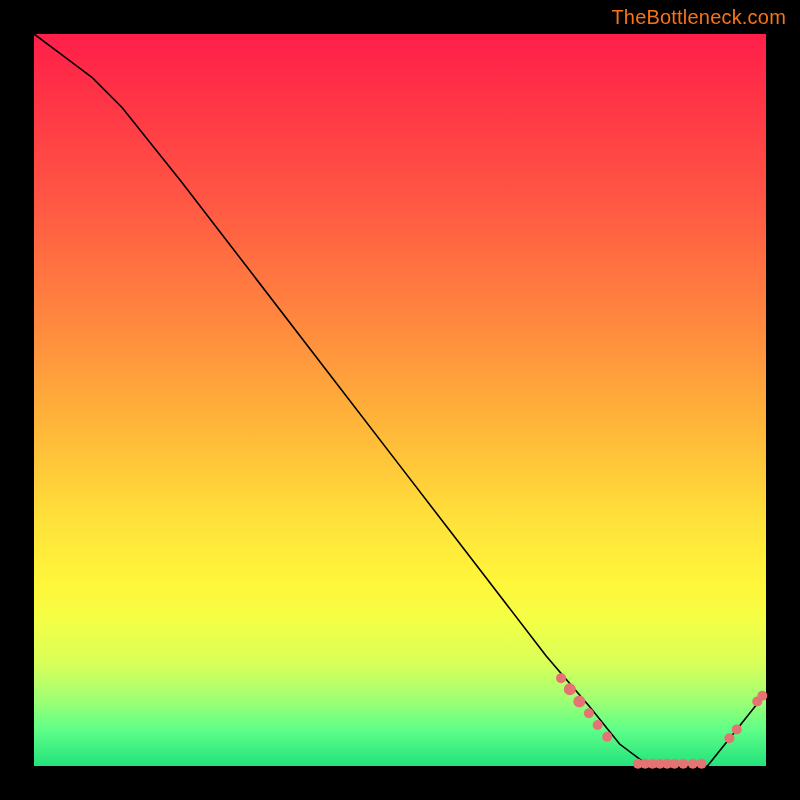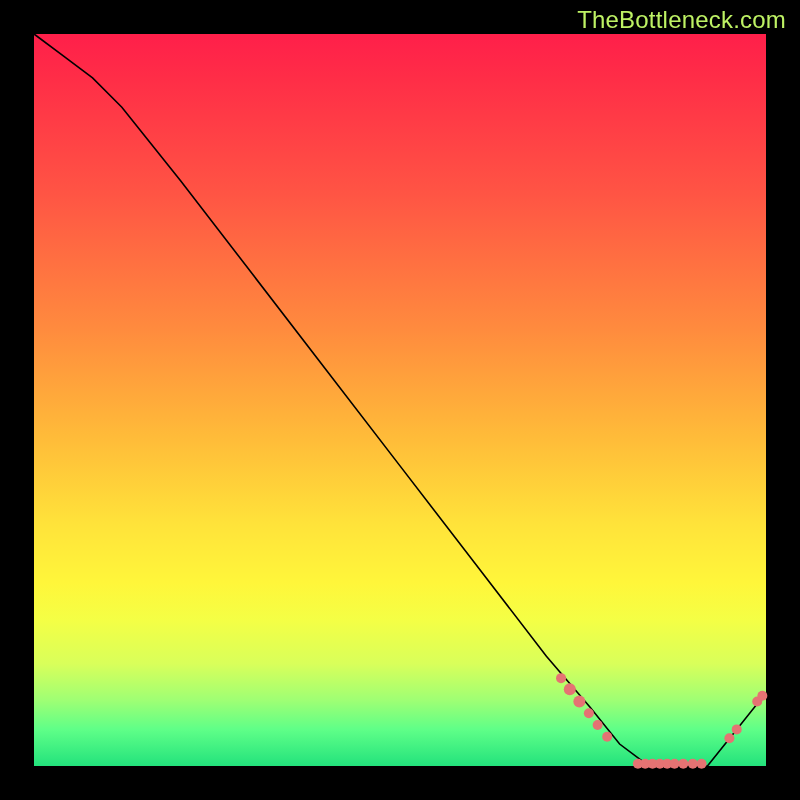--- a/index.html
+++ b/index.html
@@ -14,22 +14,22 @@
   .viewport {
     position: relative;
     width: 800px;
     height: 800px;
     background: #000;
   }
   .watermark {
     position: absolute;
     top: 6px;
     right: 14px;
-    color: #bef264;
-    font-size: 24px;
+    color: #f97316;
+    font-size: 20px;
     letter-spacing: 0.2px;
     font-weight: 400;
   }
   .plot {
     position: absolute;
     left: 34px;
     top: 34px;
     width: 732px;
     height: 732px;
     

